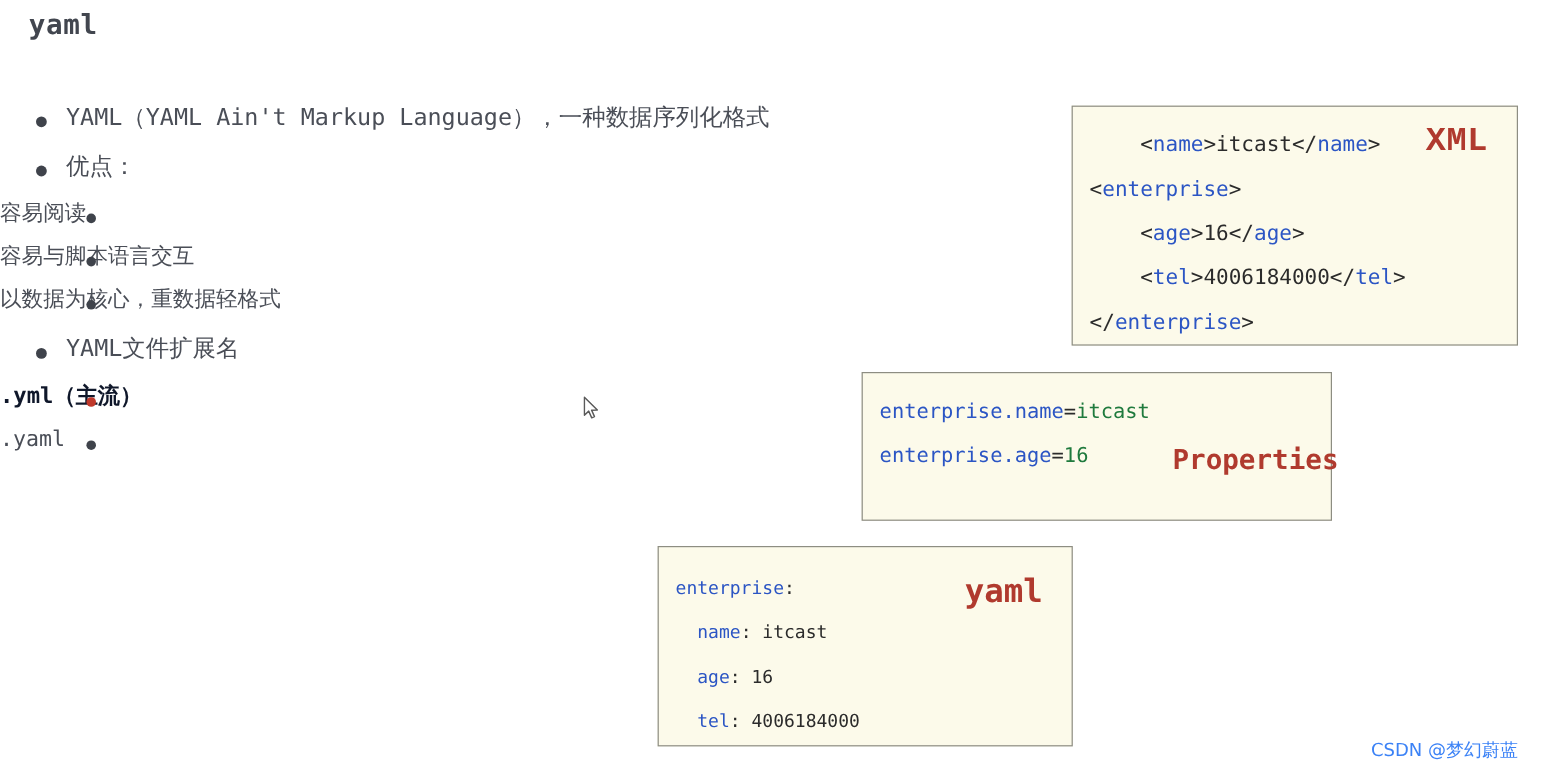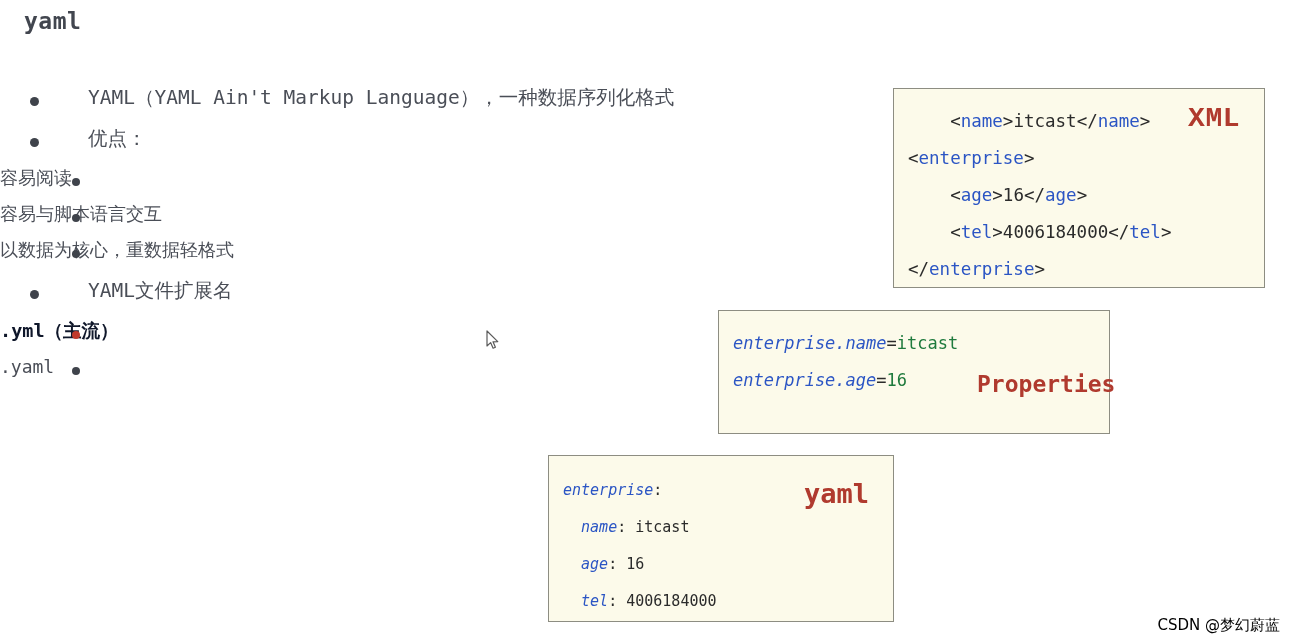--- a/index.html
+++ b/index.html
@@ -53,21 +53,21 @@
     display: block;
     font-family: "DejaVu Sans Mono", "Liberation Mono", monospace;
     font-size: 19.5px;
     color: #4a4e57;
     white-space: pre;
   }
 
   
   .lvl1 { margin-bottom: 21px; }
   .lvl1 > .bullet { left: 30px; }
-  .lvl1 > .txt { padding-left: 88px; }
+  .lvl1 > .txt { padding-left: 55px; }
 
   
   .lvl2 { margin-bottom: 18px; }
   .lvl2 > .bullet { left: 72px; width: 8px; height: 8px; top: 9px; }
   .lvl2 > .txt { font-size: 18px; }
 
   .li.red > .bullet { background: #c0392b; }
   .li.red > .txt {
     color: #0f172a;
     font-weight: bold;
@@ -82,21 +82,21 @@
     background: #fcfaea;
     border: 1px solid #8d8d82;
     box-sizing: border-box;
     font-family: "DejaVu Sans Mono", "Liberation Mono", monospace;
   }
   .card .code-line {
     white-space: pre;
     color: #2b2b2b;
   }
   .tag    { color: #2b55c4; }
-  .key    { color: #2b55c4; font-style: italic; }
+  .key    { color: #2b55c4; }
   .val    { color: #1f7a3d; }
   .plain  { color: #2b2b2b; }
 
   .card-label {
     position: absolute;
     color: #b03a2e;
     font-weight: bold;
   }
 
   
@@ -163,25 +163,25 @@
     left: 486px;
     top: 330px;
     width: 14px;
     height: 20px;
     pointer-events: none;
   }
 
   
   #watermark {
     position: absolute;
-    right: 14px;
+    right: 29px;
     bottom: 8px;
     font-family: "DejaVu Sans", "Liberation Sans", sans-serif;
     font-size: 15px;
-    color: #000000;
+    color: #3b82f6;
     white-space: pre;
   }
 </style>
 </head>
 <body>
 
 <div id="page-title">yaml</div>
 
 <div id="outline">
 

